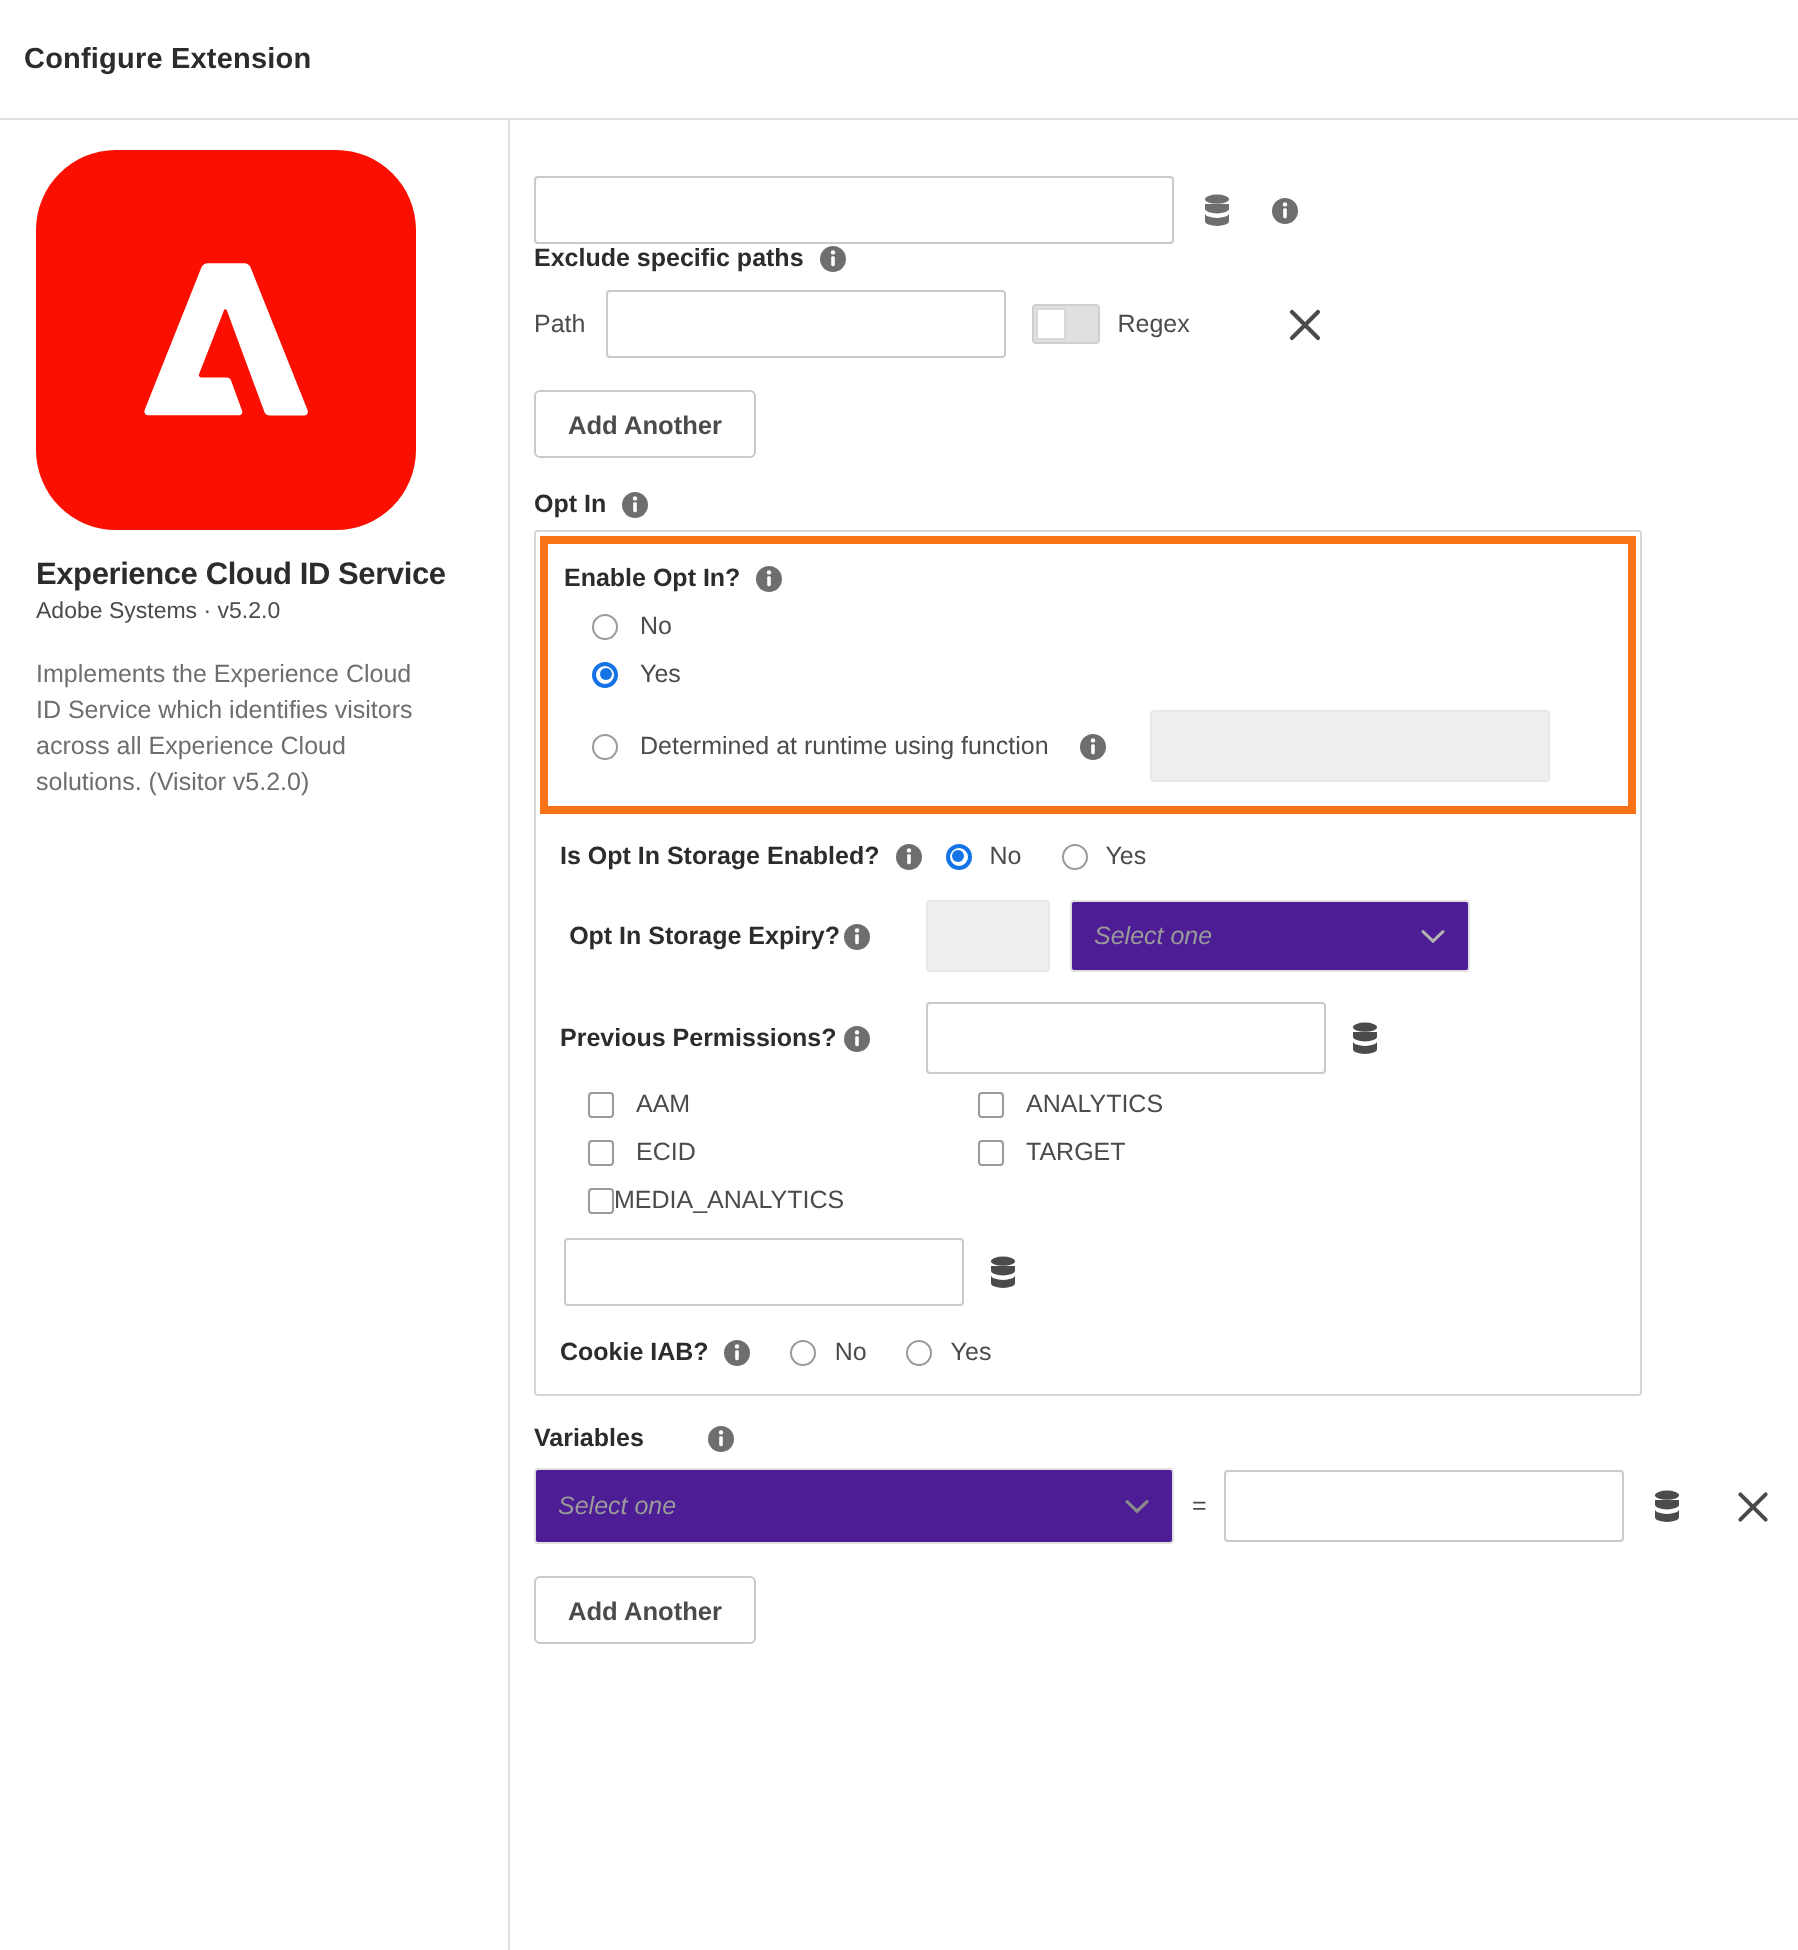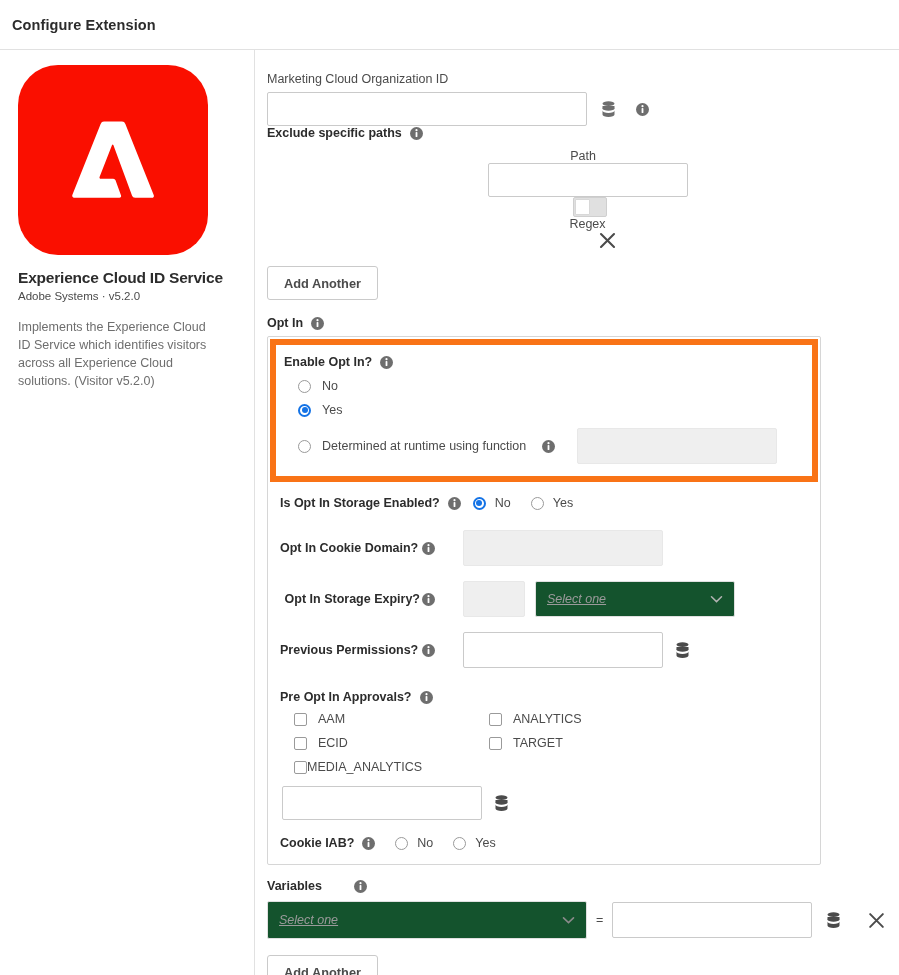--- a/index.html
+++ b/index.html
@@ -7,21 +7,21 @@
   body {
     width: 899px; height: 975px;
     background: #ffffff;
     font-family: "Liberation Sans", sans-serif;
     color: #2c2c2c;
     overflow: hidden;
   }
 
   
   .header {
-    height: 50px;
+    height: 60px;
     border-bottom: 1px solid #e1e1e1;
     display: flex; align-items: center;
     padding-left: 12px;
   }
   .header-title { font-size: 14.5px; font-weight: bold; color: #2c2c2c; letter-spacing: .1px; }
 
   
   .body { display: flex; height: 925px; }
 
   .sidebar { width: 255px; border-right: 1px solid #e1e1e1; padding: 15px 13px 0 18px; }
@@ -45,21 +45,21 @@
     border-radius: 2px; outline: none; font-family: inherit; font-size: 12.5px;
     padding: 0 8px; color: #2c2c2c;
   }
   .txt.plain-disabled { background: #efefef; border: 1px solid #e8e8e8; }
 
   .sel {
     border: 1px solid #dcdcdc; background: #efefef; height: 36px; border-radius: 2px;
     display: flex; align-items: center; justify-content: space-between;
     padding: 0 11px; color: #9a9a9a; font-size: 12.5px; font-style: italic;
   }
-  .sel.light { background: #14532d; border-color: #e0e0e0; text-decoration: underline; }
+  .sel.light { background: #4c1d95; border-color: #e0e0e0; }
 
   .row { display: flex; align-items: center; }
 
   .btn {
     border: 1px solid #cacaca; background: #fff; border-radius: 3px;
     height: 34px; padding: 0 16px; font-size: 12.8px; font-weight: bold;
     color: #4b4b4b; font-family: inherit; cursor: pointer;
   }
 
   
@@ -79,21 +79,21 @@
   .opt-txt { font-size: 12.5px; color: #4b4b4b; }
 
   
   .toggle { width: 34px; height: 20px; background: #e0e0e0; border: 1px solid #cfcfcf;
             border-radius: 2px; position: relative; flex: none; }
   .toggle .knob { position: absolute; left: 1px; top: 1px; width: 15px; height: 16px;
             background: #fff; border: 1px solid #d8d8d8; border-radius: 1px; }
 
   
   .panel { border: 1px solid #d6d6d6; border-radius: 2px; width: 554px; padding: 0; }
-  .redbox { border: 6px solid #f97316; margin: 2px; padding: 10px 10px 12px 8px; }
+  .redbox { border: 4px solid #f97316; margin: 2px; padding: 10px 10px 12px 8px; }
 
   .sub-label { font-size: 12.5px; font-weight: bold; color: #2c2c2c; }
 </style>
 </head>
 <body>
 
 <div class="header">
   <div class="header-title">Configure Extension</div>
 </div>
 
@@ -106,21 +106,20 @@
       </svg>
     </div>
     <div class="ext-name">Experience Cloud ID Service</div>
     <div class="ext-sub">Adobe Systems · v5.2.0</div>
     <div class="ext-desc">Implements the Experience Cloud ID Service which identifies visitors across all Experience Cloud solutions. (Visitor v5.2.0)</div>
   </div>
 
   <div class="main">
 
     
-    <div class="field-label">Marketing Cloud Organization ID</div>
     <div class="row" style="margin-top:6px;">
       <input class="txt" style="width: 320px;" value="">
       <span class="icon db-ic" style="margin-left:14px;">
         <svg width="15" height="17" viewBox="0 0 15 17">
             <ellipse cx="7.5" cy="2.6" rx="6" ry="2.3" fill="#6e6e6e"></ellipse>
             <rect x="1.5" y="5" width="12" height="2.4" fill="#6e6e6e"></rect>
             <ellipse cx="7.5" cy="7.4" rx="6" ry="2.3" fill="#6e6e6e"></ellipse>
             <path d="M1.5 9.6 v4 a6 2.4 0 0 0 12 0 v-4 a6 2.4 0 0 1 -12 0 Z" fill="#6e6e6e"></path>
           </svg>
       </span>
@@ -138,21 +137,21 @@
       <span class="label-bold">Exclude specific paths</span>
       <span class="icon info-ic" style="margin-left:8px;">
         <svg width="13" height="13" viewBox="0 0 13 13">
             <circle cx="6.5" cy="6.5" r="6.5" fill="#6e6e6e"></circle>
             <circle cx="6.5" cy="3.2" r="1.1" fill="#fff"></circle>
             <rect x="5.6" y="5.1" width="1.8" height="5" rx=".7" fill="#fff"></rect>
           </svg>
       </span>
     </div>
 
-    <div class="row" style="margin-top:9px;flex-direction:column;">
+    <div class="row" style="margin-top:9px;">
       <span class="field-label">Path</span>
       <input class="txt" style="width: 200px; margin-left: 10px;" value="">
       <span class="toggle" style="margin-left:13px;">
           <span class="knob"></span>
         </span>
       <span class="opt-txt" style="margin-left:9px;">Regex</span>
       <span class="icon x-ic" style="margin-left:48px;">
         <svg width="19" height="19" viewBox="0 0 19 19">
             <path d="M3 3 L16 16 M16 3 L3 16" stroke="#4b4b4b" stroke-width="2.1" stroke-linecap="round"></path>
           </svg>
@@ -220,31 +219,20 @@
               <circle cx="6.5" cy="3.2" r="1.1" fill="#fff"></circle>
               <rect x="5.6" y="5.1" width="1.8" height="5" rx=".7" fill="#fff"></rect>
             </svg>
         </span>
         <span class="radio on" style="margin-left:12px;"></span>
         <span class="opt-txt" style="margin-left:9px;">No</span>
         <span class="radio" style="margin-left:20px;"></span>
         <span class="opt-txt" style="margin-left:9px;">Yes</span>
       </div>
 
-      <div class="row" style="margin-top:20px; padding-left:12px;">
-        <span class="sub-label" style="width:140px;">Opt In Cookie Domain?</span>
-        <span class="icon info-ic" style="margin-left:2px;">
-          <svg width="13" height="13" viewBox="0 0 13 13">
-              <circle cx="6.5" cy="6.5" r="6.5" fill="#6e6e6e"></circle>
-              <circle cx="6.5" cy="3.2" r="1.1" fill="#fff"></circle>
-              <rect x="5.6" y="5.1" width="1.8" height="5" rx=".7" fill="#fff"></rect>
-            </svg>
-        </span>
-        <input class="txt plain-disabled" disabled="" style="width: 200px; height: 36px; margin-left: 28px;" value="">
-      </div>
 
       <div class="row" style="margin-top:15px; padding-left:12px;">
         <span class="sub-label" style="width:140px;text-align:right;">Opt In Storage Expiry?</span>
         <span class="icon info-ic" style="margin-left:2px;">
           <svg width="13" height="13" viewBox="0 0 13 13">
               <circle cx="6.5" cy="6.5" r="6.5" fill="#6e6e6e"></circle>
               <circle cx="6.5" cy="3.2" r="1.1" fill="#fff"></circle>
               <rect x="5.6" y="5.1" width="1.8" height="5" rx=".7" fill="#fff"></rect>
             </svg>
         </span>
@@ -272,30 +260,20 @@
         <span class="icon db-ic" style="margin-left:12px;">
           <svg width="15" height="17" viewBox="0 0 15 17">
               <ellipse cx="7.5" cy="2.6" rx="6" ry="2.3" fill="#4b4b4b"></ellipse>
               <rect x="1.5" y="5" width="12" height="2.4" fill="#4b4b4b"></rect>
               <ellipse cx="7.5" cy="7.4" rx="6" ry="2.3" fill="#4b4b4b"></ellipse>
               <path d="M1.5 9.6 v4 a6 2.4 0 0 0 12 0 v-4 a6 2.4 0 0 1 -12 0 Z" fill="#4b4b4b"></path>
             </svg>
         </span>
       </div>
 
-      <div class="row" style="margin-top:22px; padding-left:12px;">
-        <span class="sub-label">Pre Opt In Approvals?</span>
-        <span class="icon info-ic" style="margin-left:8px;">
-          <svg width="13" height="13" viewBox="0 0 13 13">
-              <circle cx="6.5" cy="6.5" r="6.5" fill="#6e6e6e"></circle>
-              <circle cx="6.5" cy="3.2" r="1.1" fill="#fff"></circle>
-              <rect x="5.6" y="5.1" width="1.8" height="5" rx=".7" fill="#fff"></rect>
-            </svg>
-        </span>
-      </div>
 
       <div style="padding-left:26px; margin-top:8px;">
         <div class="row">
           <div class="row" style="width:195px;">
             <span class="cbx"></span>
             <span class="opt-txt" style="margin-left:11px;">AAM</span>
           </div>
           <div class="row">
             <span class="cbx"></span>
             <span class="opt-txt" style="margin-left:11px;">ANALYTICS</span>

